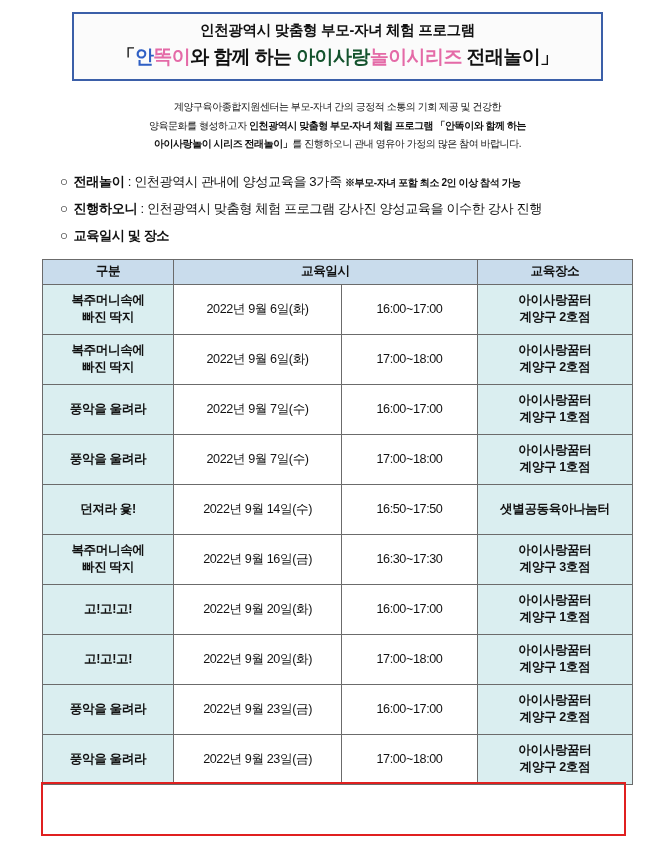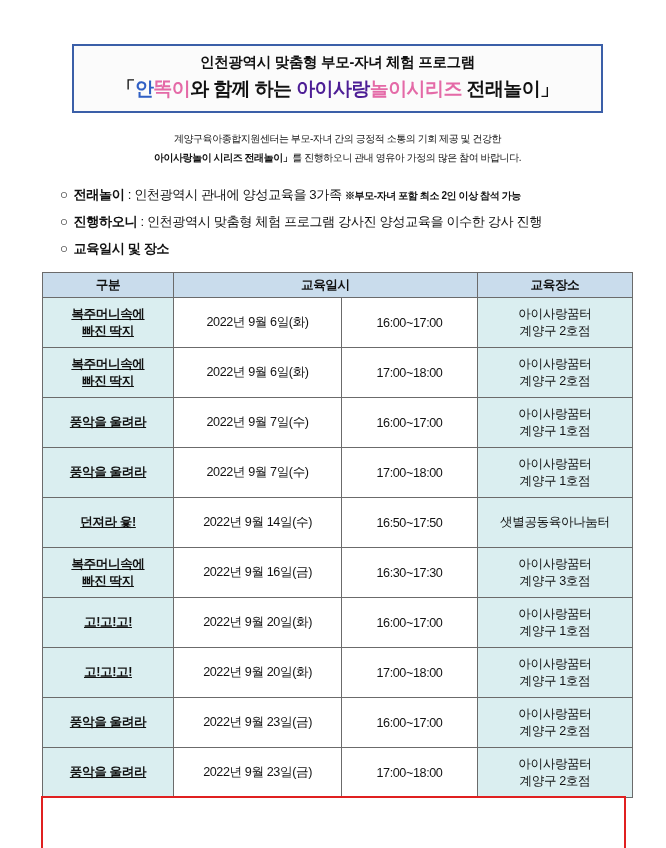--- a/index.html
+++ b/index.html
@@ -13,21 +13,20 @@
     font-family: "Liberation Sans", sans-serif;
     color: #1a1a1a;
     overflow: hidden;
   }
   .page {
     position: relative;
     width: 666px;
     height: 700px;
     box-sizing: border-box;
     padding: 8px 25px 0 34px;
-    margin-top: 32px;
   }
 
   
   .title-box {
     border: 2px solid #3b5fa8;
     background: #fbfbfb;
     margin: 4px 38px 0 38px;
     padding: 7px 6px 9px 6px;
     text-align: center;
   }
@@ -41,21 +40,21 @@
   .title-line2 {
     font-size: 19px;
     font-weight: bold;
     letter-spacing: -0.6px;
     line-height: 1.45;
     margin-top: 2px;
     white-space: nowrap;
   }
   .t-black { color: #111111; }
   .t-blue  { color: #2f5fc4; }
-  .t-green { color: #4c1d95; }
+  .t-green { color: #14532d; }
   .t-pink  { color: #e46aa7; }
 
   
   .intro {
     margin: 17px 14px 0 14px;
     font-size: 10px;
     line-height: 1.85;
     letter-spacing: -0.45px;
     text-align: center;
     color: #111111;
@@ -107,33 +106,32 @@
   }
   table.schedule td {
     height: 47px;
     font-size: 12.6px;
     color: #111111;
   }
   td.c-name {
     background: #daeef0;
     font-weight: bold;
     line-height: 1.35;
-    text-decoration: underline;
   }
   td.c-date {
     background: #ffffff;
     font-weight: normal;
   }
   td.c-time {
     background: #ffffff;
     font-weight: normal;
   }
   td.c-place {
     background: #daeef0;
-    font-weight: normal;
+    font-weight: bold;
     line-height: 1.35;
   }
   .col-name  { width: 22.2%; }
   .col-date  { width: 28.5%; }
   .col-time  { width: 23.0%; }
   .col-place { width: 26.3%; }
 
   tr.highlight td {
     border-top: 1px solid #6b6b6b;
     border-bottom: 1px solid #6b6b6b;
@@ -150,20 +148,21 @@
 
 <div class="page">
 
   <div class="title-box">
     <div class="title-line1">인천광역시 맞춤형 부모-자녀 체험 프로그램</div>
     <div class="title-line2"><span class="t-black">「</span><span class="t-blue">안</span><span class="t-pink">똑이</span><span class="t-black">와  함께  하는  </span><span class="t-green">아이사랑</span><span class="t-pink">놀이시리즈</span><span class="t-black">  전래놀이</span><span class="t-black">」</span></div>
   </div>
 
   <div class="intro">
     <div><span>계양구육아종합지원센터는  부모-자녀  간의  긍정적  소통의  기회  제공  및  건강한</span></div>
+    <div><span>양육문화를  형성하고자  </span><span class="b">인천광역시  맞춤형  부모-자녀  체험  프로그램  「안똑이와  함께  하는</span></div>
     <div><span class="b">아이사랑놀이  시리즈  전래놀이」</span><span>를  진행하오니  관내  영유아  가정의  많은  참여  바랍니다.</span></div>
   </div>
 
   <div class="bullets">
     <div class="bullet">
       <span class="mark">○</span><span class="lbl">전래놀이</span><span> : </span><span>인천광역시  관내에  양성교육을  3가족  </span><span class="small">※부모-자녀  포함  최소  2인  이상  참석  가능</span>
     </div>
     <div class="bullet">
       <span class="mark">○</span><span class="lbl">진행하오니</span><span> : </span><span>인천광역시  맞춤형  체험  프로그램  강사진  양성교육을  이수한  강사  진행</span>
     </div>

